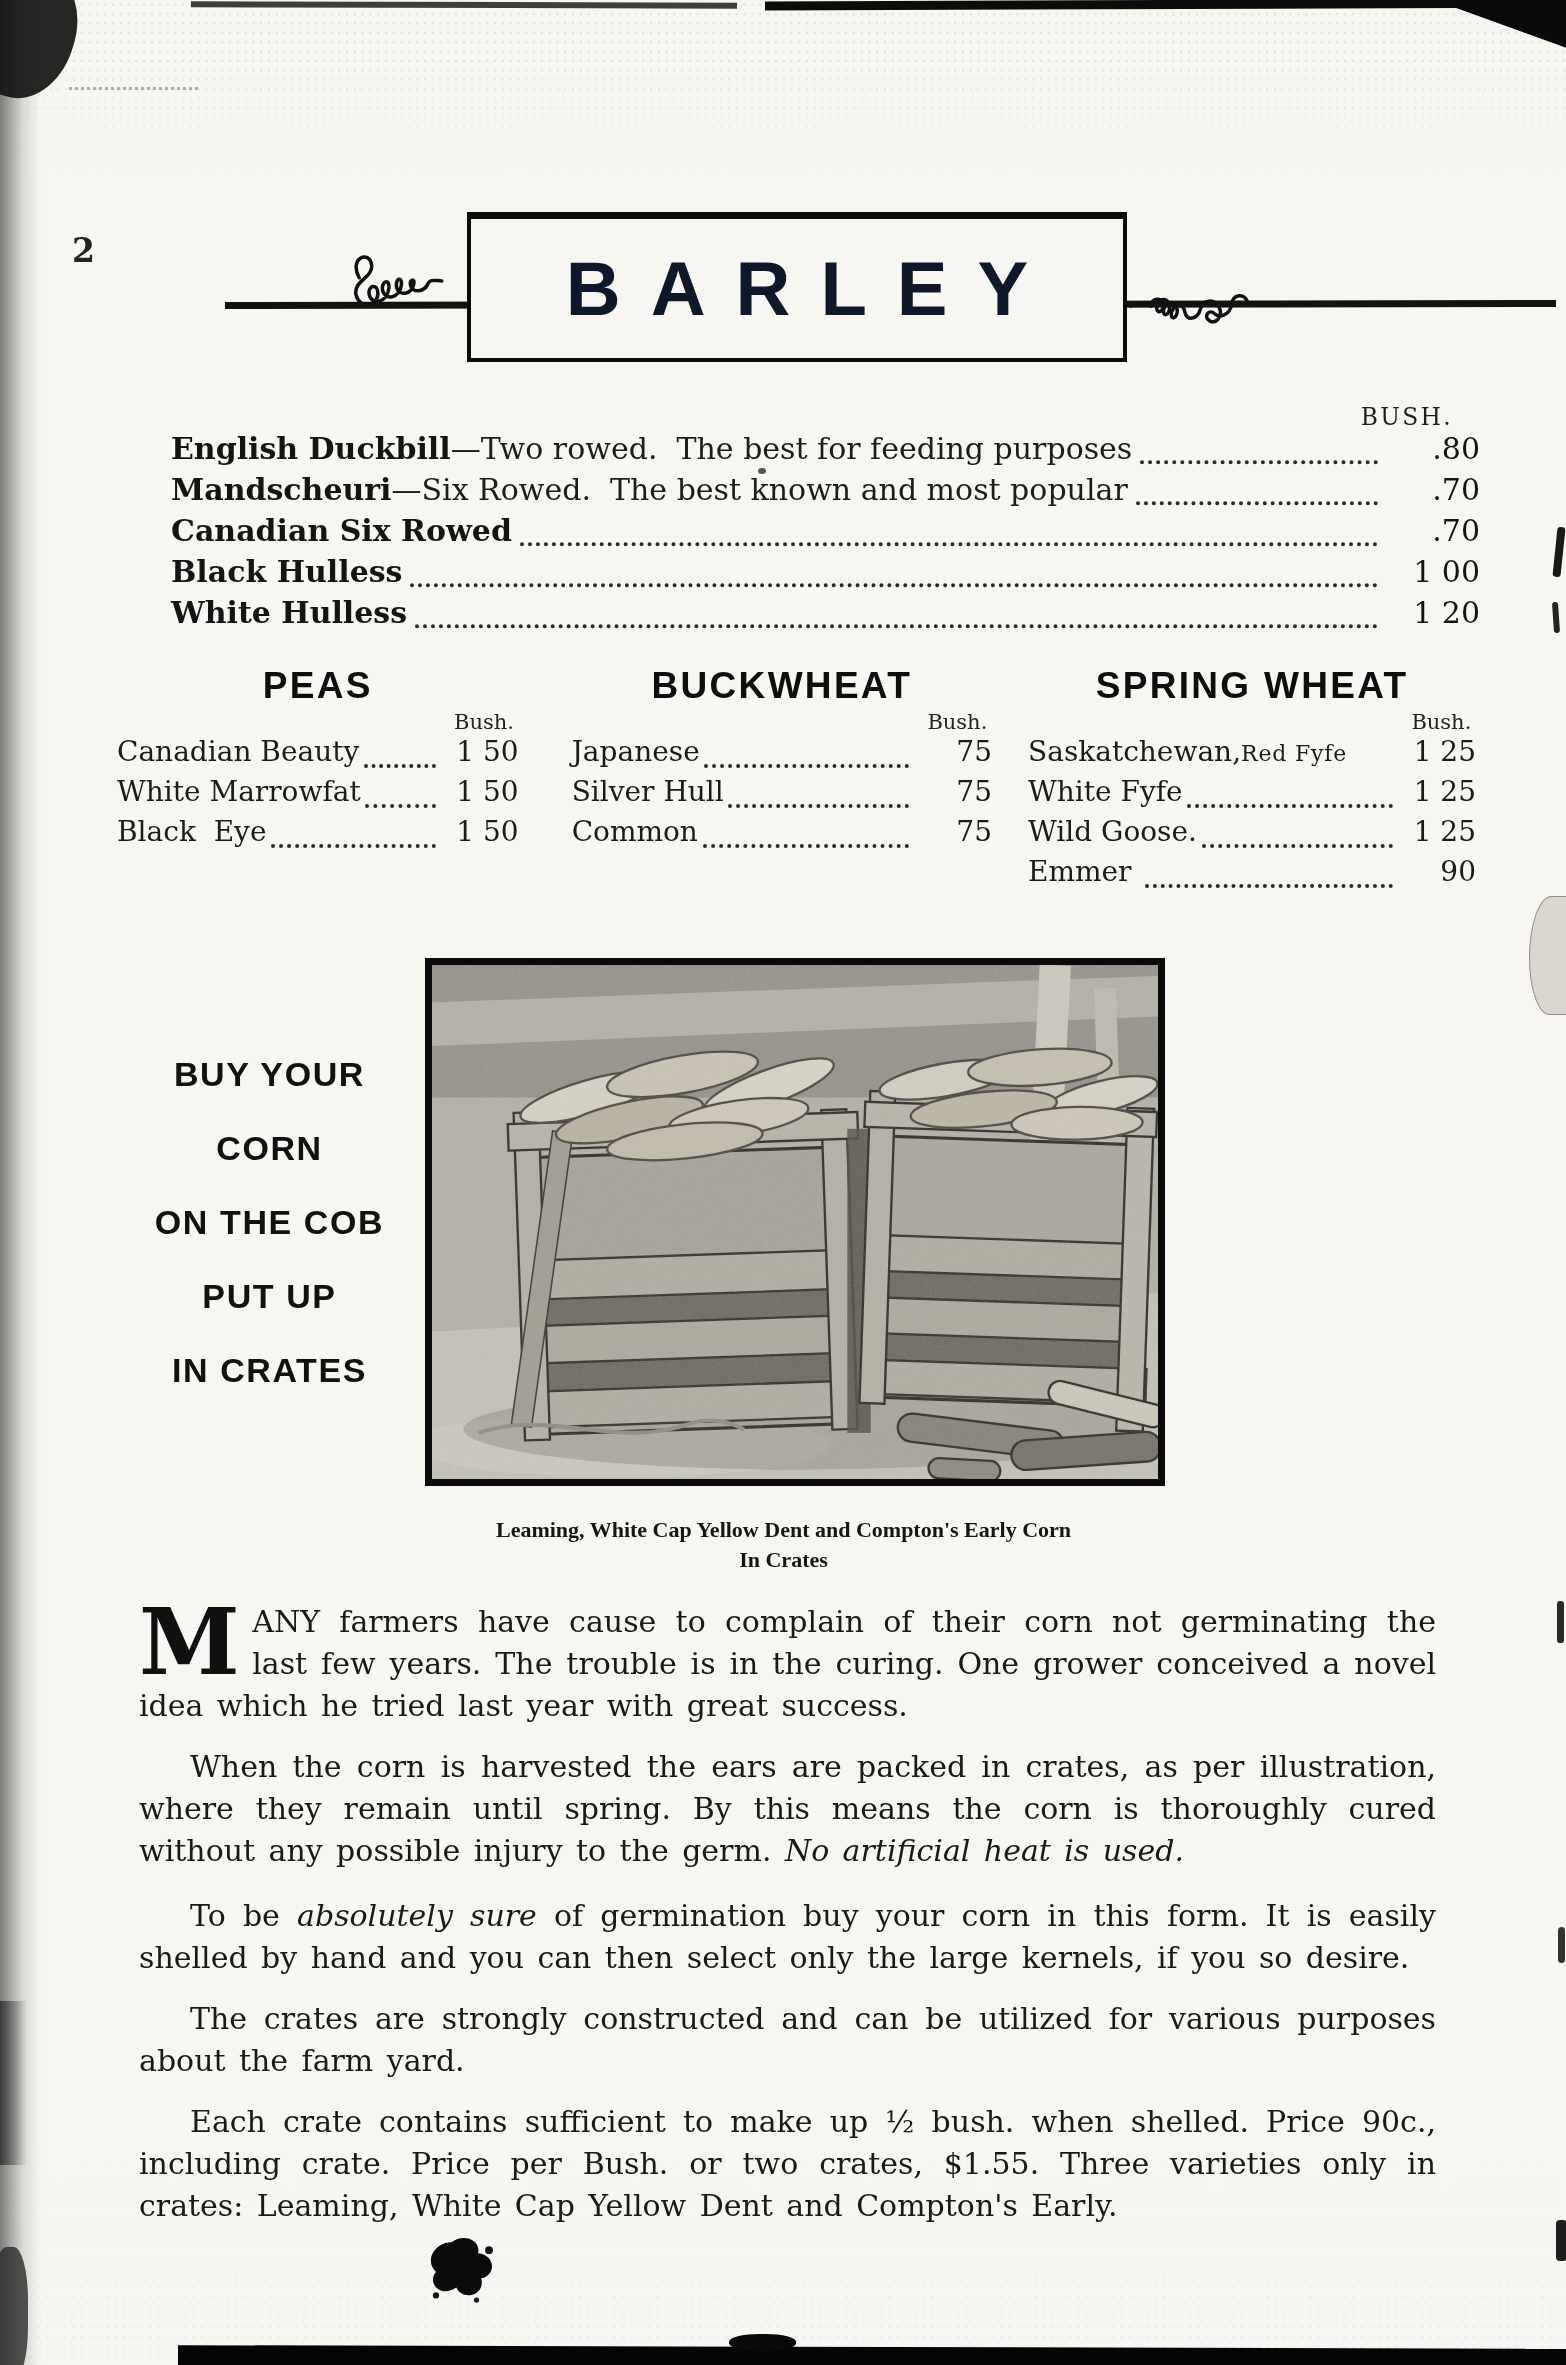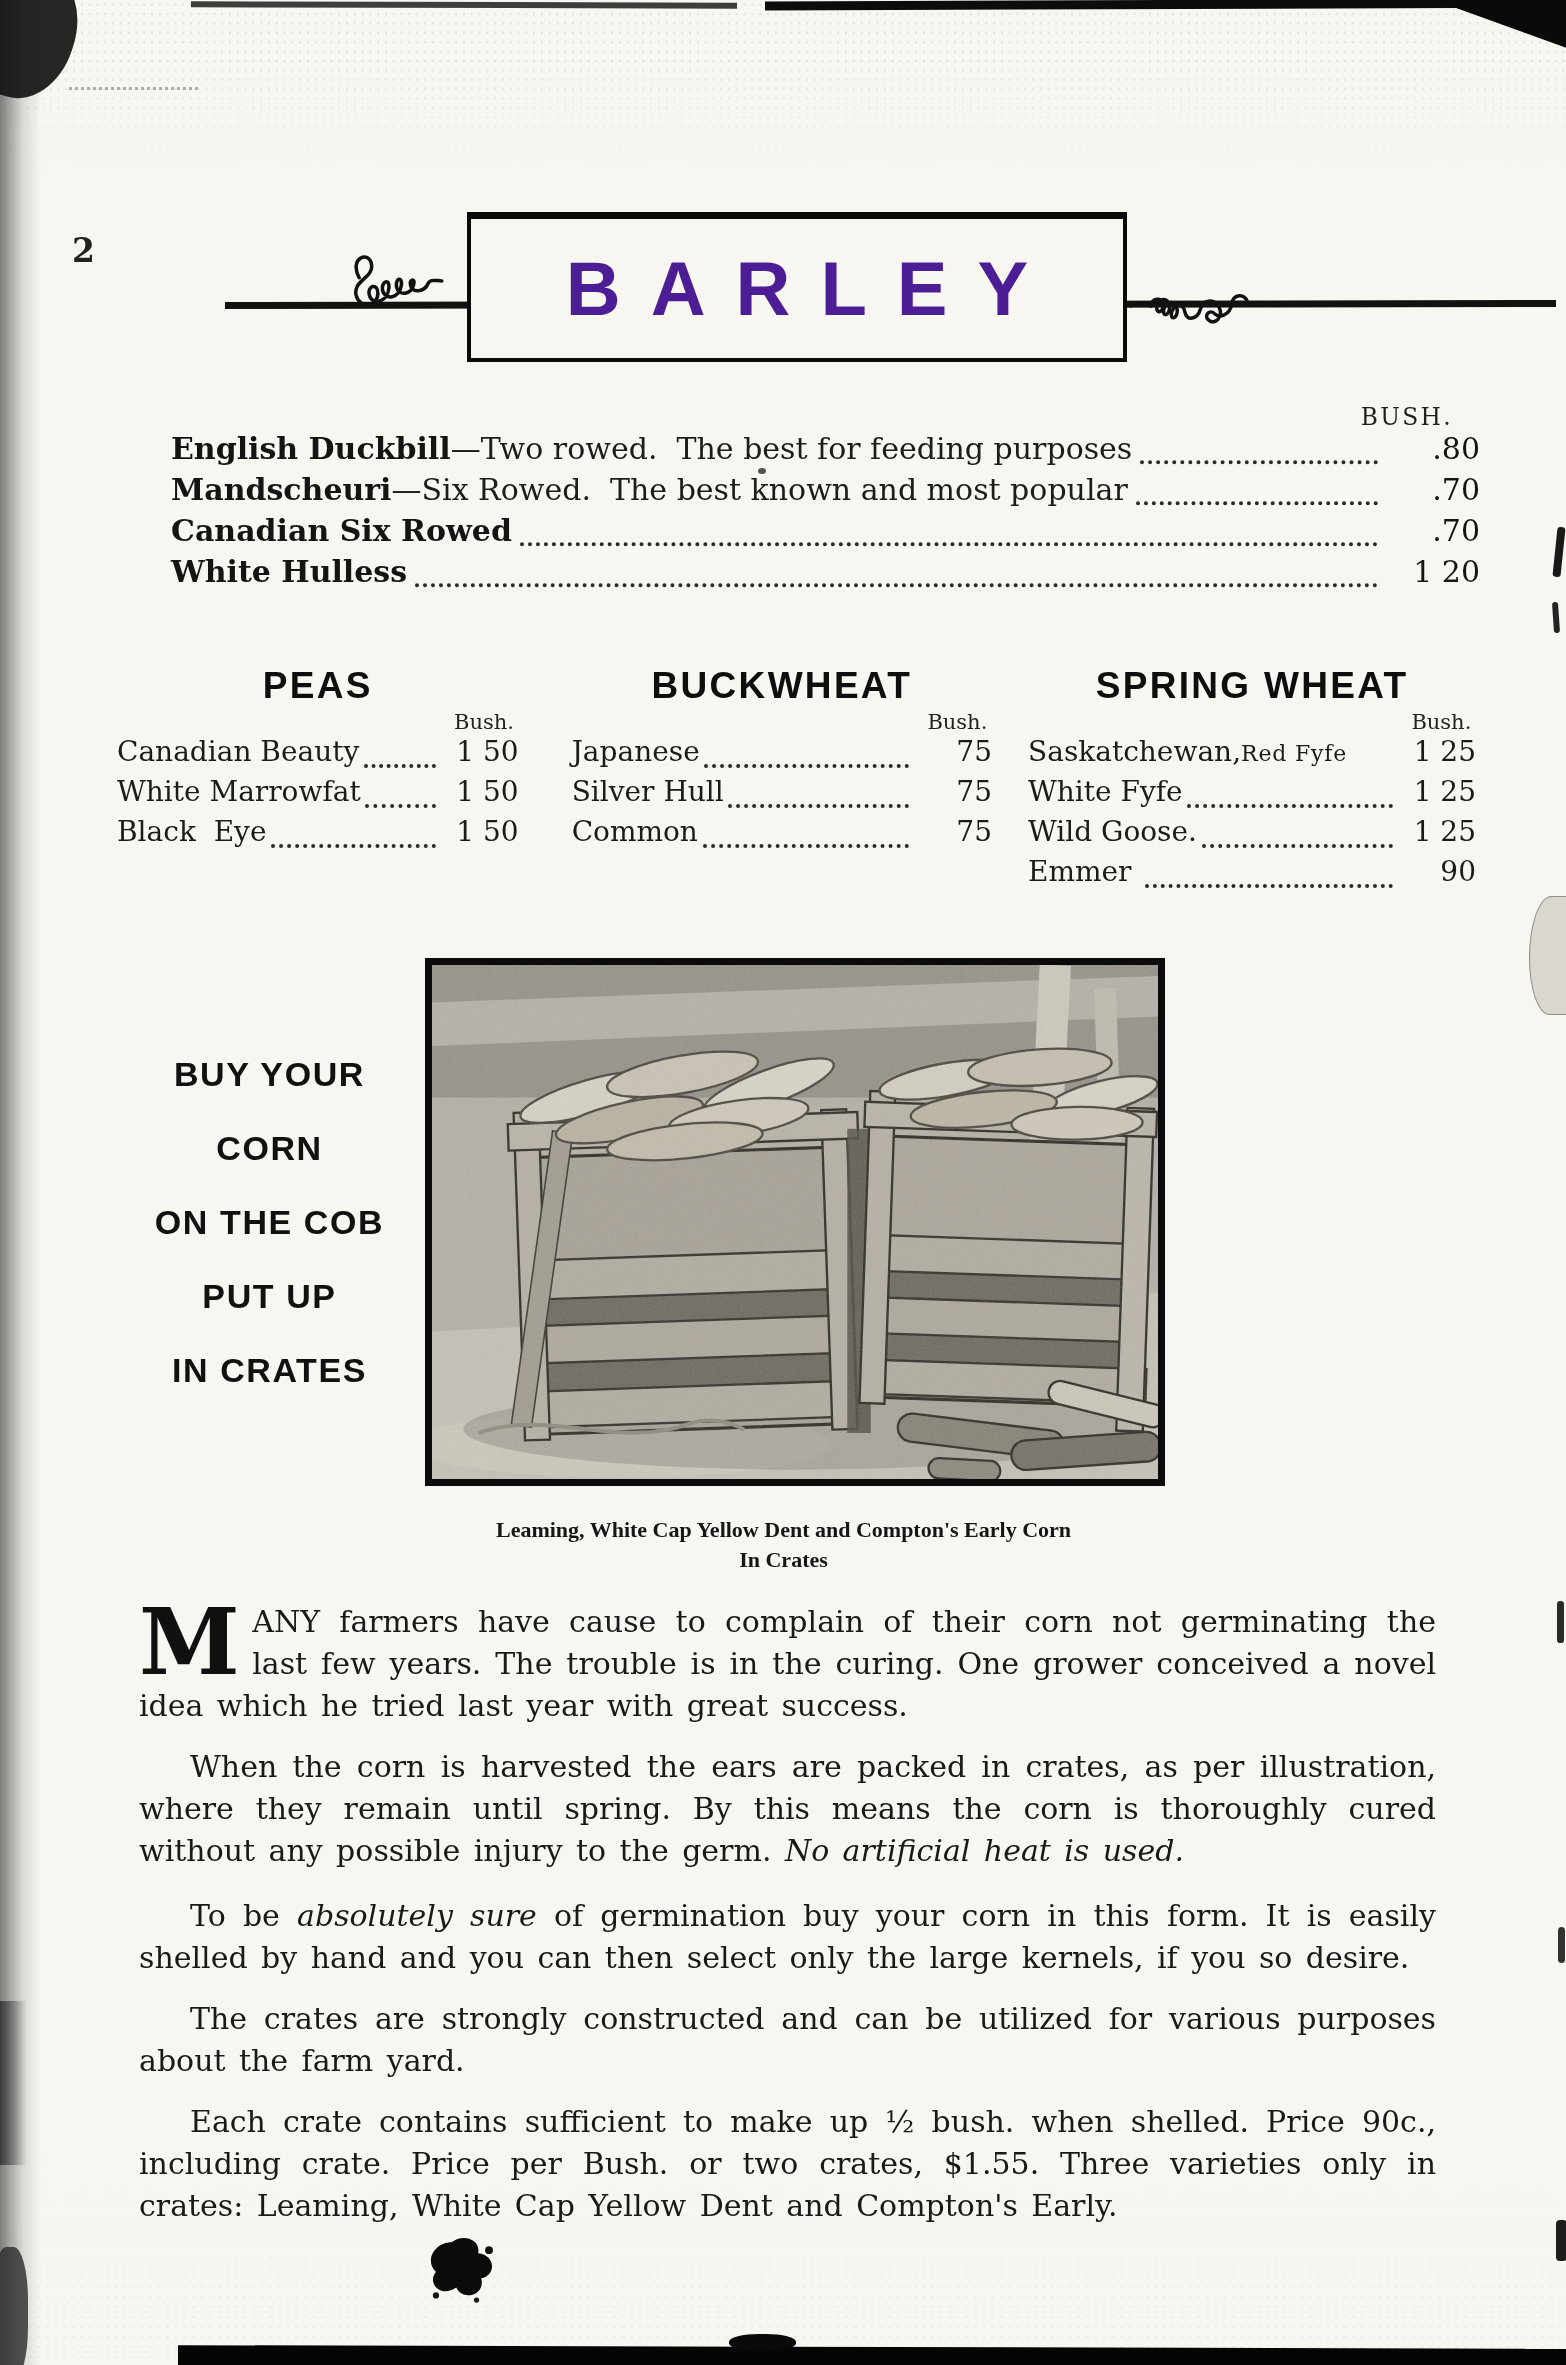--- a/index.html
+++ b/index.html
@@ -39,21 +39,21 @@
   
   .pg-num{position:absolute;left:72px;top:231px;font-size:33px;font-weight:bold;color:#23221f;}
   .pg-title{position:absolute;left:0;right:0;top:231px;text-align:center;font-size:34px;
     letter-spacing:5.5px;color:#161616;font-weight:600;}
   .head-rule{position:absolute;left:225px;top:301px;width:1331px;height:7px;background:#121212;transform:rotate(-.08deg);}
 
   
   .barley-box{position:absolute;left:467px;top:212px;width:652px;height:139px;border:4.7px solid #0b0b0b;
     border-top-width:7px;display:flex;align-items:center;justify-content:center;background:#f7f6f1;}
   .barley-box span{font-family:"Liberation Sans","DejaVu Sans",sans-serif;font-weight:bold;
-    font-size:76px;letter-spacing:30px;padding-left:30px;color:#4c1d95;}
+    font-size:76px;letter-spacing:30px;padding-left:30px;color:#0f172a;}
   .squiggle{position:absolute;}
   .sq-left{left:342px;top:248px;}
   .sq-right{left:1127px;top:270px;}
 
   
   .bush-label{position:absolute;left:0;top:403px;width:1453px;text-align:right;font-size:23.4px;
     letter-spacing:2.3px;color:#201f1d;}
   .barley-table{position:absolute;left:147px;top:431px;width:1309px;margin-left:24px;}
   .brow{display:flex;align-items:baseline;height:41px;font-size:30px;}
   .bname{font-weight:bold;color:#141414;white-space:pre;}
@@ -154,20 +154,25 @@
         <span class="bdesc">—Six Rowed.  The best known and most popular</span>
       <span class="leader"></span>
       <span class="bprice">.70</span>
     </div>
     <div class="brow">
       <span class="bname">Canadian Six Rowed</span>
       <span class="leader"></span>
       <span class="bprice">.70</span>
     </div>
     <div class="brow">
+      <span class="bname">Black Hulless</span>
+      <span class="leader"></span>
+      <span class="bprice">1 00</span>
+    </div>
+    <div class="brow">
       <span class="bname">White Hulless</span>
       <span class="leader"></span>
       <span class="bprice">1 20</span>
     </div>
   </div>
 
   <div class="cols">
     <div class="col col1">
       <h3>PEAS</h3>
       <div class="unit">Bush.</div>

